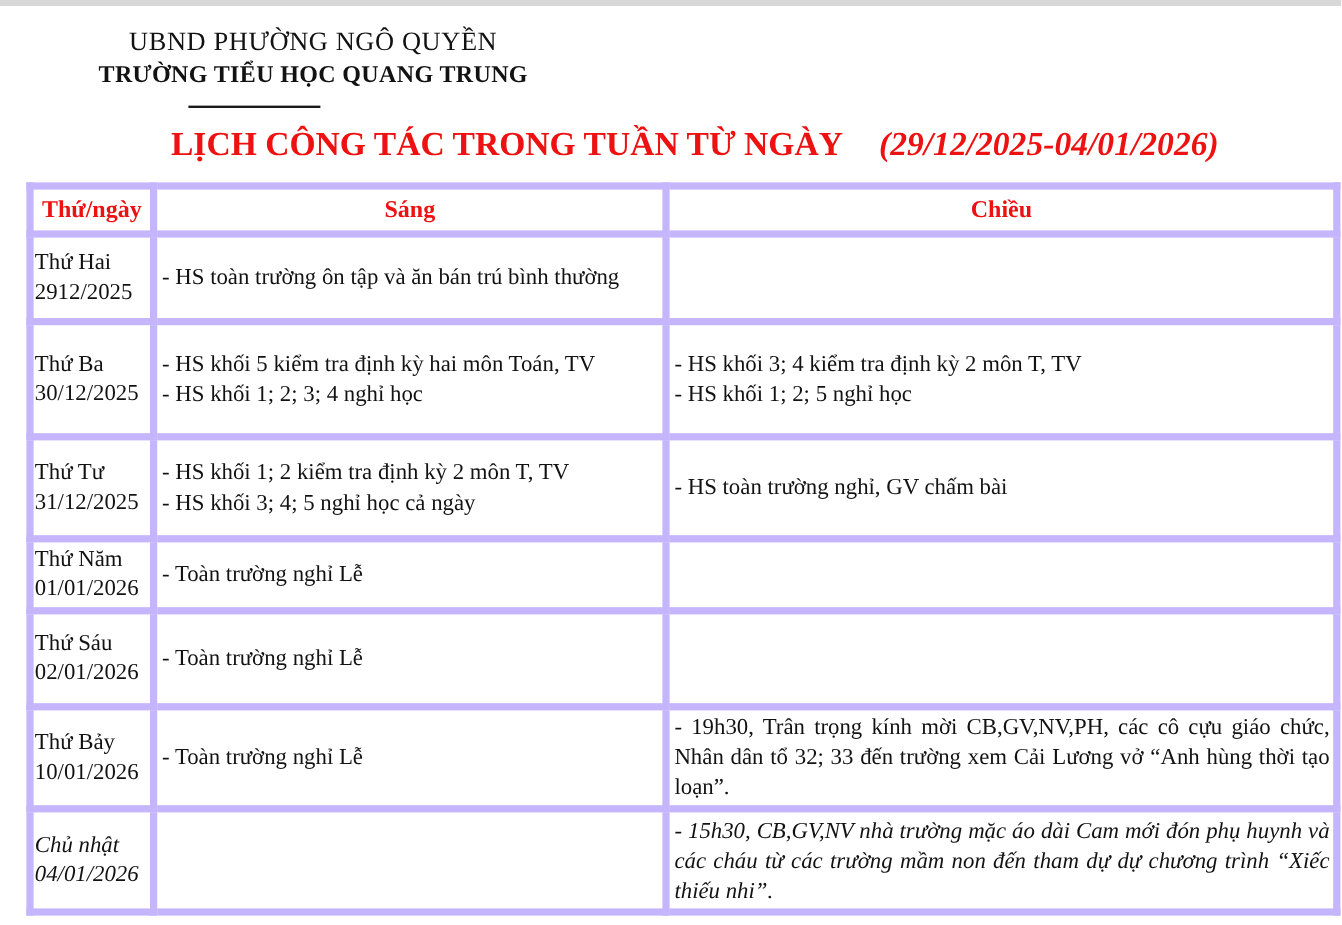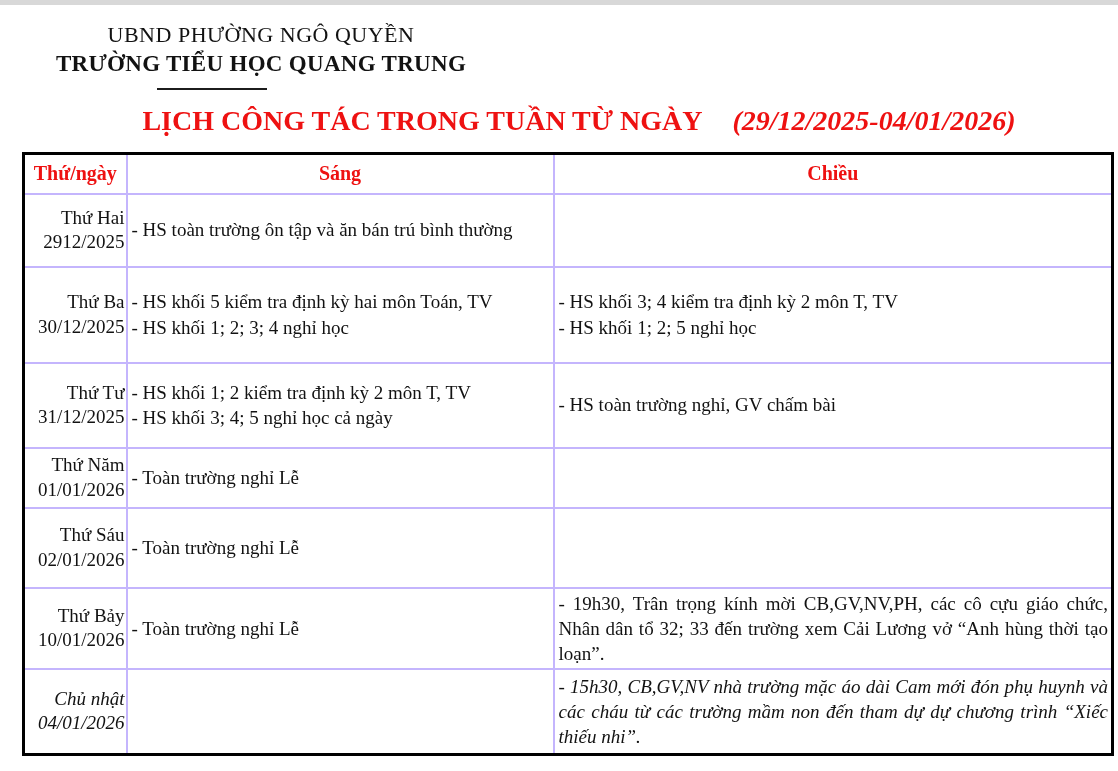--- a/index.html
+++ b/index.html
@@ -23,21 +23,21 @@
     top: 22px; left: 0;
     width: 522px;
     text-align: center;
   }
   .org-line1 {
     font-size: 22px;
     letter-spacing: 0.5px;
     white-space: nowrap;
   }
   .org-line2 {
-    font-size: 23px;
+    font-size: 20px;
     font-weight: bold;
     margin-top: 3px;
     letter-spacing: 0.3px;
     white-space: nowrap;
   }
   .org-underline {
     position: absolute;
     left: 157px; top: 88px;
     width: 110px; height: 2px;
     background: #1c1c1c;
@@ -57,21 +57,21 @@
   .doc-title .dates { font-style: italic; margin-left: 24px; }
   table.schedule {
     position: absolute;
     top: 152px; left: 22px;
     width: 1089px;
     border-collapse: collapse;
     table-layout: fixed;
     border: 3px solid #000;
   }
   table.schedule th, table.schedule td {
-    border: 2px solid #c4b5fd;
+    border: 6px solid #c4b5fd;
     overflow: hidden;
   }
   col.c-day { width: 103px; }
   col.c-morning { width: 427px; }
   col.c-afternoon { width: 559px; }
   thead tr { height: 40px; }
   thead th {
     color: #ee1111;
     font-weight: bold;
     font-size: 20px;
@@ -79,21 +79,21 @@
     vertical-align: middle;
   }
   tbody tr:nth-child(1) { height: 73px; }
   tbody tr:nth-child(2) { height: 96px; margin-top: 35px; }
   tbody tr:nth-child(3) { height: 85px; }
   tbody tr:nth-child(4) { height: 60px; }
   tbody tr:nth-child(5) { height: 80px; }
   tbody tr:nth-child(6) { height: 75px; }
   tbody tr:nth-child(7) { height: 86px; font-style: italic; }
   td.day-cell {
-    text-align: right;
+    text-align: left;
     vertical-align: middle;
     font-size: 19px;
     line-height: 1.28;
     padding: 0 1px;
   }
   td.content-cell {
     vertical-align: middle;
     font-size: 19px;
     line-height: 1.32;
     padding: 2px 3px 2px 4px;

